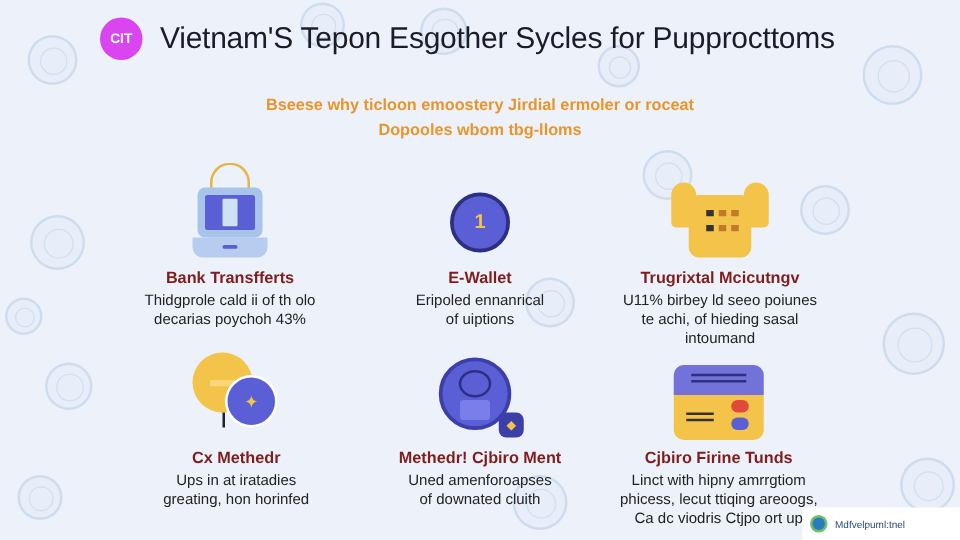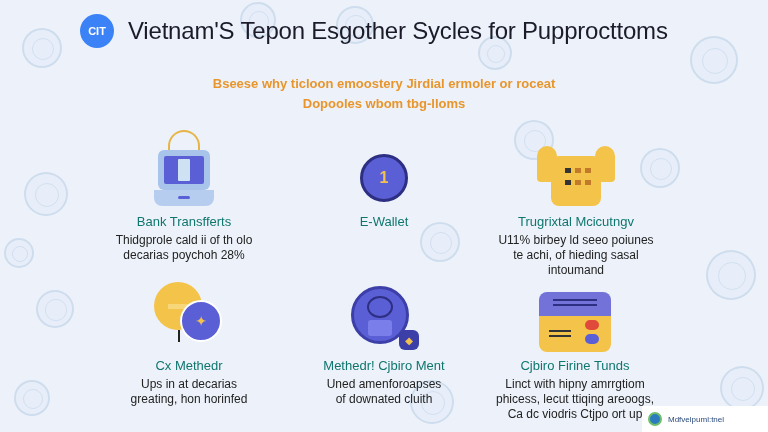--- a/index.html
+++ b/index.html
@@ -23,21 +23,21 @@
       border-radius: 50%;
       border: 1.5px solid rgba(160,190,215,0.3);
     }
     .header {
       position: absolute;
       left: 80px; top: 14px;
       display: flex; align-items: center;
     }
     .logo {
       width: 34px; height: 34px; border-radius: 50%;
-      background: #3b82f6;
+      background: #d946ef;
       display: flex; align-items: center; justify-content: center;
       color: #fff; font-size: 11px; font-weight: bold;
       margin-right: 14px;
     }
     .title {
       font-size: 24px; font-weight: normal; color: #1b1b2a;
       letter-spacing: -0.2px;
     }
     .subtitle {
       position: absolute; left: 0; width: 768px; top: 74px;
@@ -48,21 +48,21 @@
     .card {
       position: absolute;
       width: 200px;
       text-align: center;
     }
     .card .icon-wrap {
       height: 86px; position: relative;
       display: flex; align-items: flex-end; justify-content: center;
     }
     .card .name {
-      color: #0f766e; font-weight: normal; font-size: 13px; margin-top: 6px;
+      color: #7f1d1d; font-weight: bold; font-size: 13px; margin-top: 6px;
     }
     .card .desc {
       color: #222; font-size: 12px; line-height: 15px; margin-top: 4px;
     }
     
     .laptop { position: relative; width: 60px; height: 78px; }
     .laptop .ring { position:absolute; left:14px; top:0; width:32px; height:22px; border:2px solid #e7b447; border-bottom:none; border-radius:16px 16px 0 0; }
     .laptop .screen { position:absolute; left:4px; top:20px; width:52px; height:40px; background:#a8c4ea; border-radius:6px; }
     .laptop .inner { position:absolute; left:10px; top:26px; width:40px; height:28px; background:#5b5fd6; border-radius:2px; }
     .laptop .doc { position:absolute; left:24px; top:29px; width:12px; height:22px; background:#cfe2f3; border-radius:1px; }
@@ -142,29 +142,33 @@
         <div class="screen"></div>
         <div class="inner"></div>
         <div class="doc"></div>
         <div class="base"></div>
         <div class="slot"></div>
     </div>
   </div>
   <div class="name">Bank Transfferts</div>
   <div class="desc">
     <div>Thidgprole cald ii of th olo</div>
-    <div>decarias poychoh 28%</div>
+    <div>decarias poychoh 43%</div>
   </div>
 </div>
 
 <div class="card" style="left:284px;top:122px;">
   <div class="icon-wrap">
     <div class="wallet-coin">1</div>
   </div>
   <div class="name">E-Wallet</div>
+  <div class="desc">
+    <div>Eripoled ennanrical</div>
+    <div>of uiptions</div>
+  </div>
 </div>
 
 <div class="card" style="left:466px;top:122px;width:220px;">
   <div class="icon-wrap">
     <div class="briefcase">
       <div class="arm-l"></div>
         <div class="arm-r"></div>
         <div class="body"></div>
       <div class="dot" style="left:28px;top:22px;background:#333;"></div>
       <div class="dot" style="left:38px;top:22px;"></div>
@@ -185,21 +189,21 @@
 <div class="card" style="left:84px;top:272px;width:210px;">
   <div class="icon-wrap" style="height:80px;">
     <div class="coins">
       <div class="gold"></div>
       <div class="blue">✦</div>
       <div class="stem"></div>
     </div>
   </div>
   <div class="name">Cx Methedr</div>
   <div class="desc">
-    <div>Ups in at decarias</div>
+    <div>Ups in at iratadies</div>
     <div>greating, hon horinfed</div>
   </div>
 </div>
 
 <div class="card" style="left:284px;top:272px;">
   <div class="icon-wrap" style="height:80px;">
     <div class="medal">
       <div class="circle"></div>
         <div class="cup"></div>
         <div class="plinth"></div>

